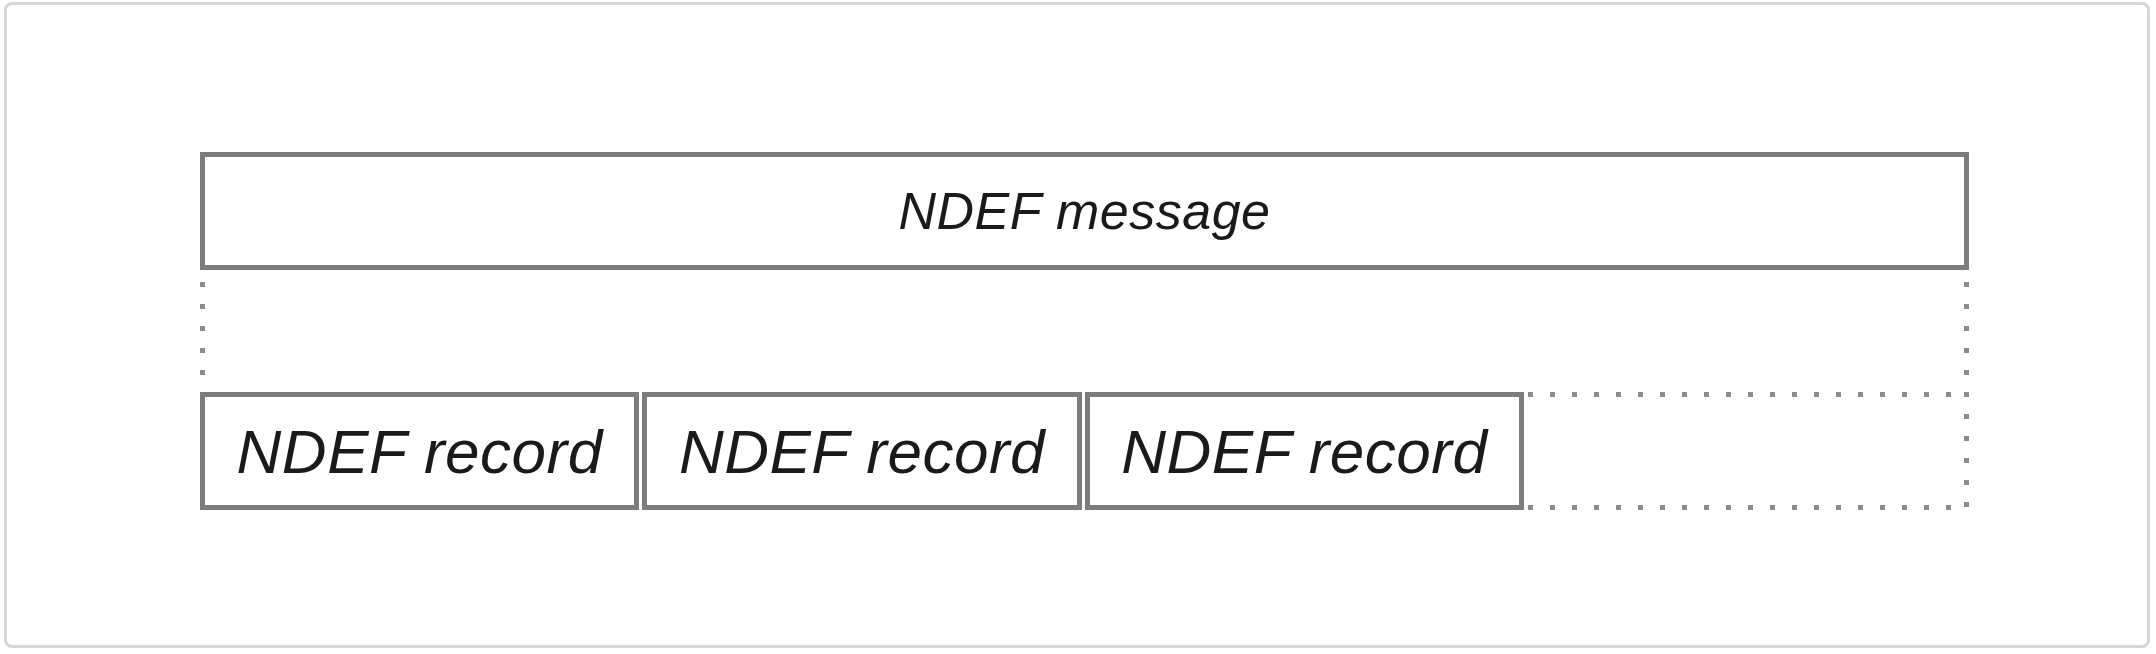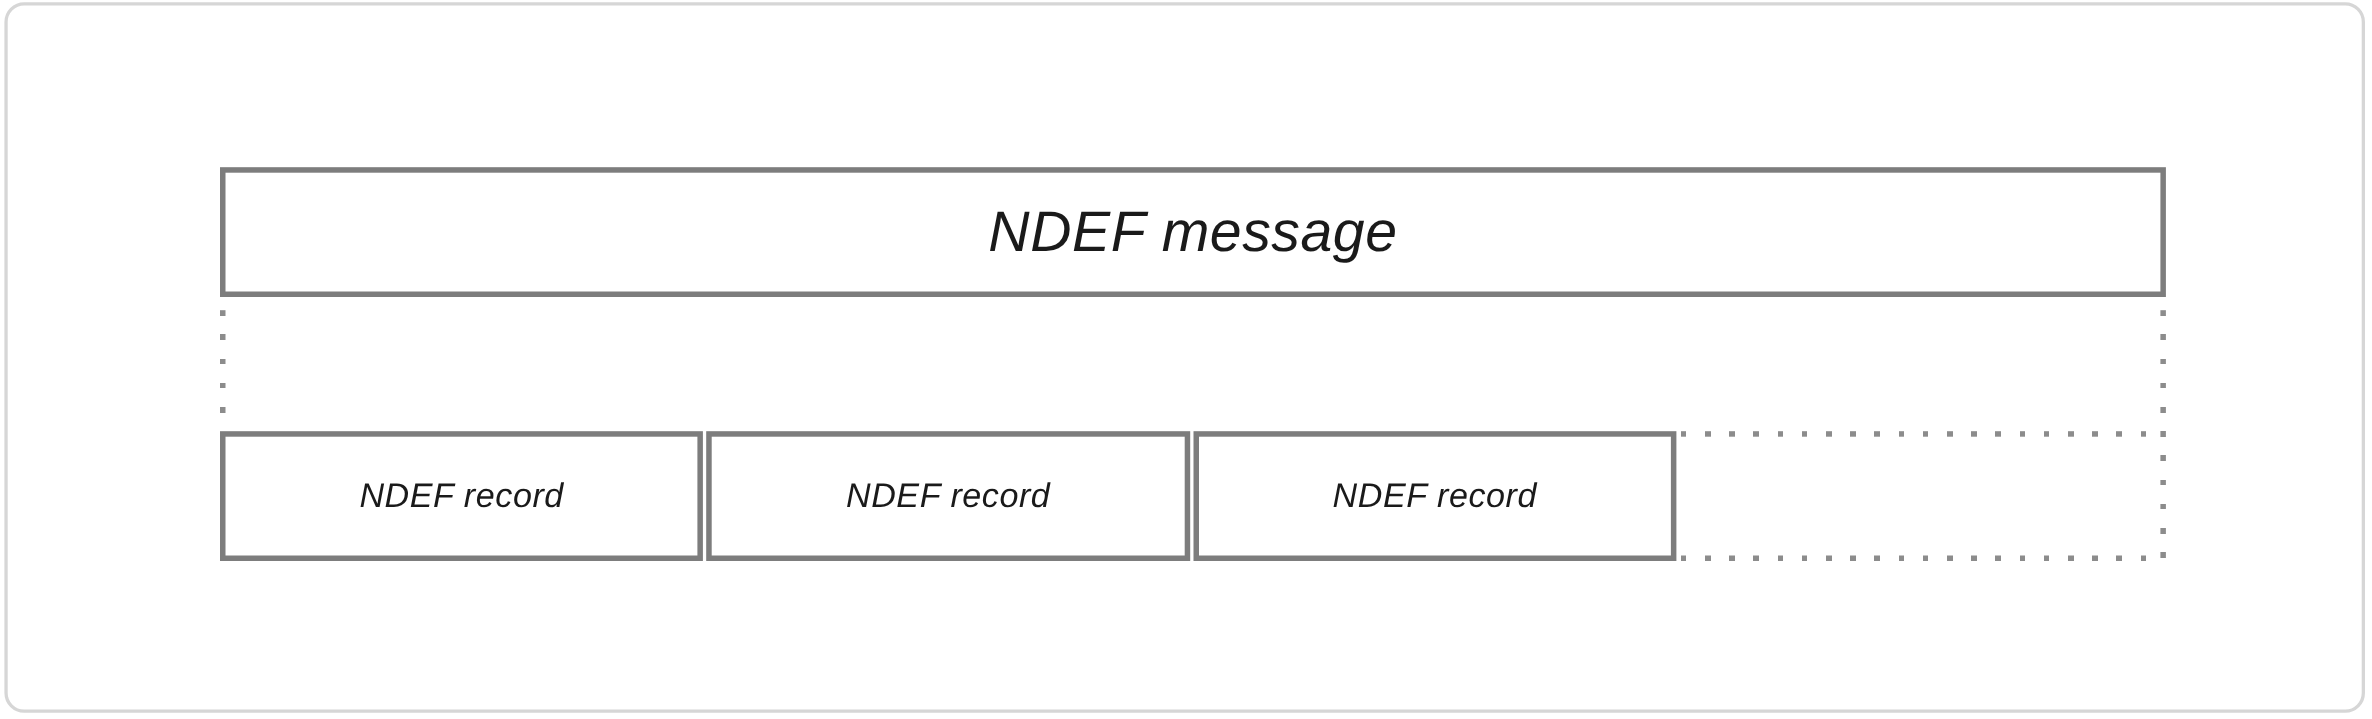--- a/index.html
+++ b/index.html
@@ -19,21 +19,21 @@
     width: 2156px;
     height: 654px;
     background: var(--background);
     overflow: hidden;
   }
   
   .frame {
     position: absolute;
     left: 4px; top: 2px; right: 6px; bottom: 6px;
     border: 3px solid var(--frame-border);
-    border-radius: 18px;
+    border-radius: 8px;
     background: var(--background);
   }
   .label {
     font-style: italic;
     color: var(--text);
     letter-spacing: 0.5px;
     white-space: nowrap;
   }
   
   .msg-box {
@@ -55,21 +55,21 @@
     display: flex;
     gap: 3px;
   }
   .record-box {
     flex: 1 1 0;
     border: 5px solid var(--box-border);
     background: var(--background);
     display: flex;
     align-items: center;
     justify-content: center;
-    font-size: 31px;
+    font-size: 62px;
   }
   
   .dotted-v {
     position: absolute;
     width: 5px;
     background-image: repeating-linear-gradient(
       to bottom,
       var(--dotted-line) 0 5px,
       transparent 5px 22px);
   }

